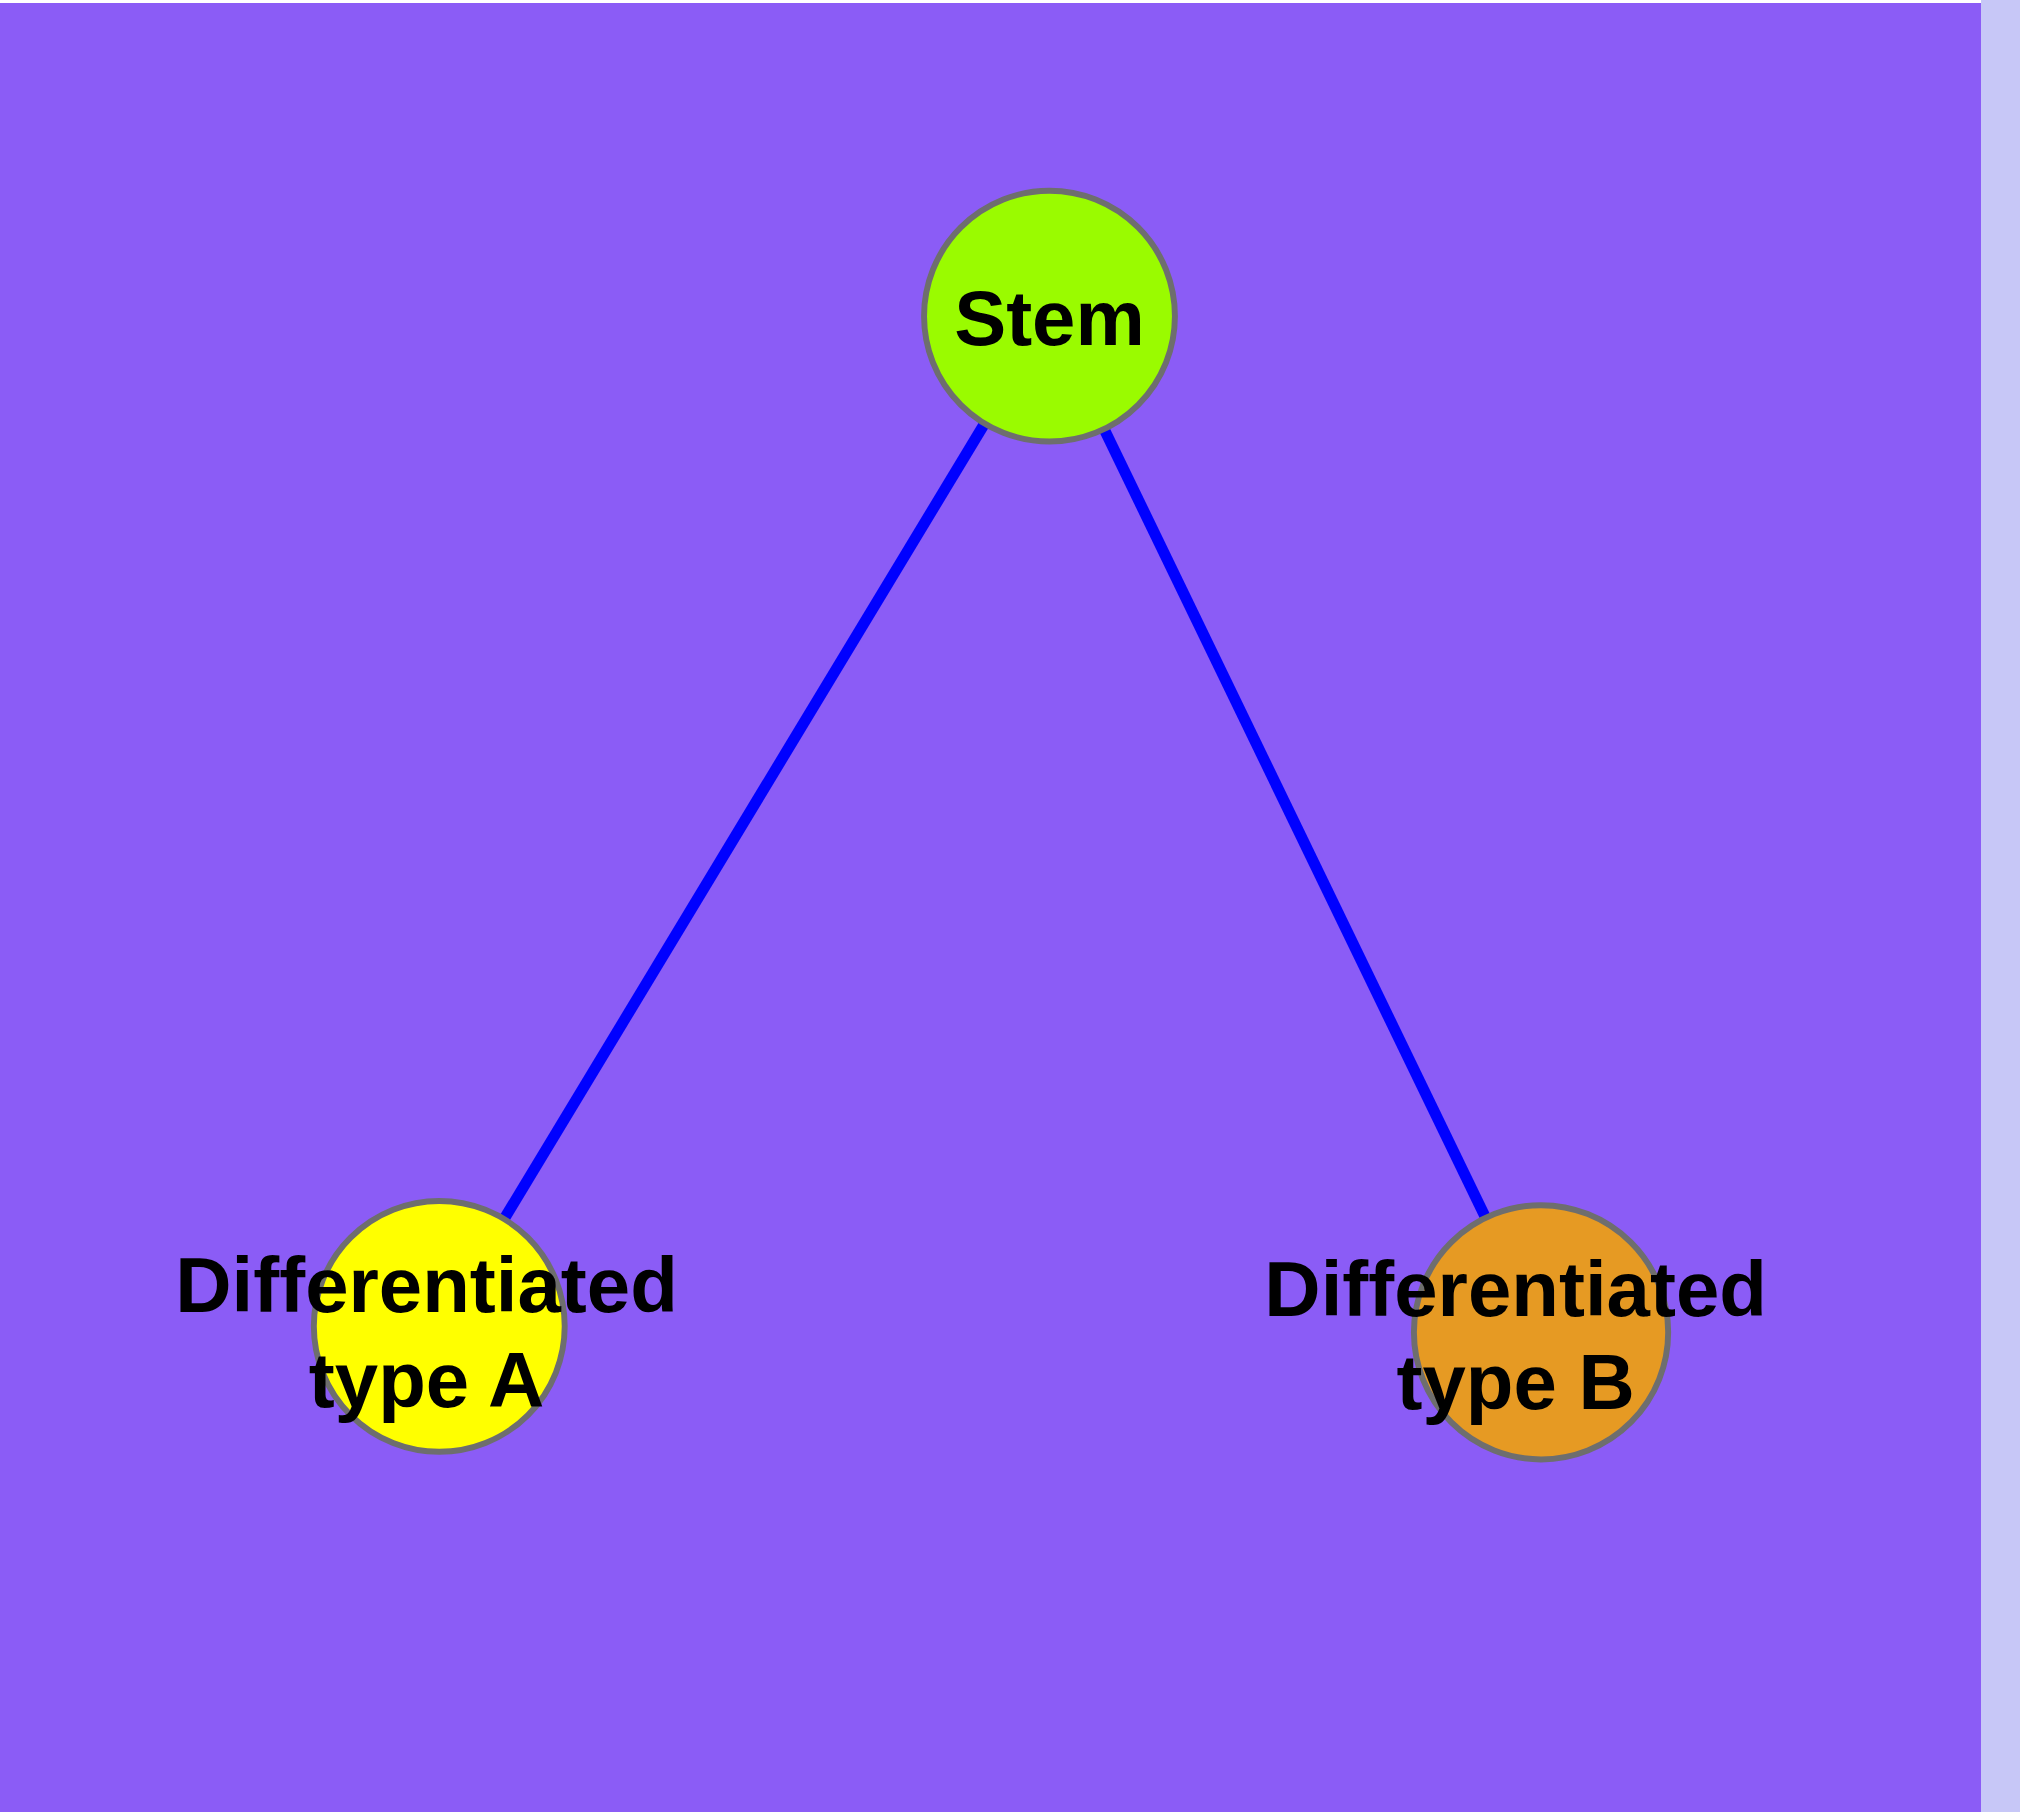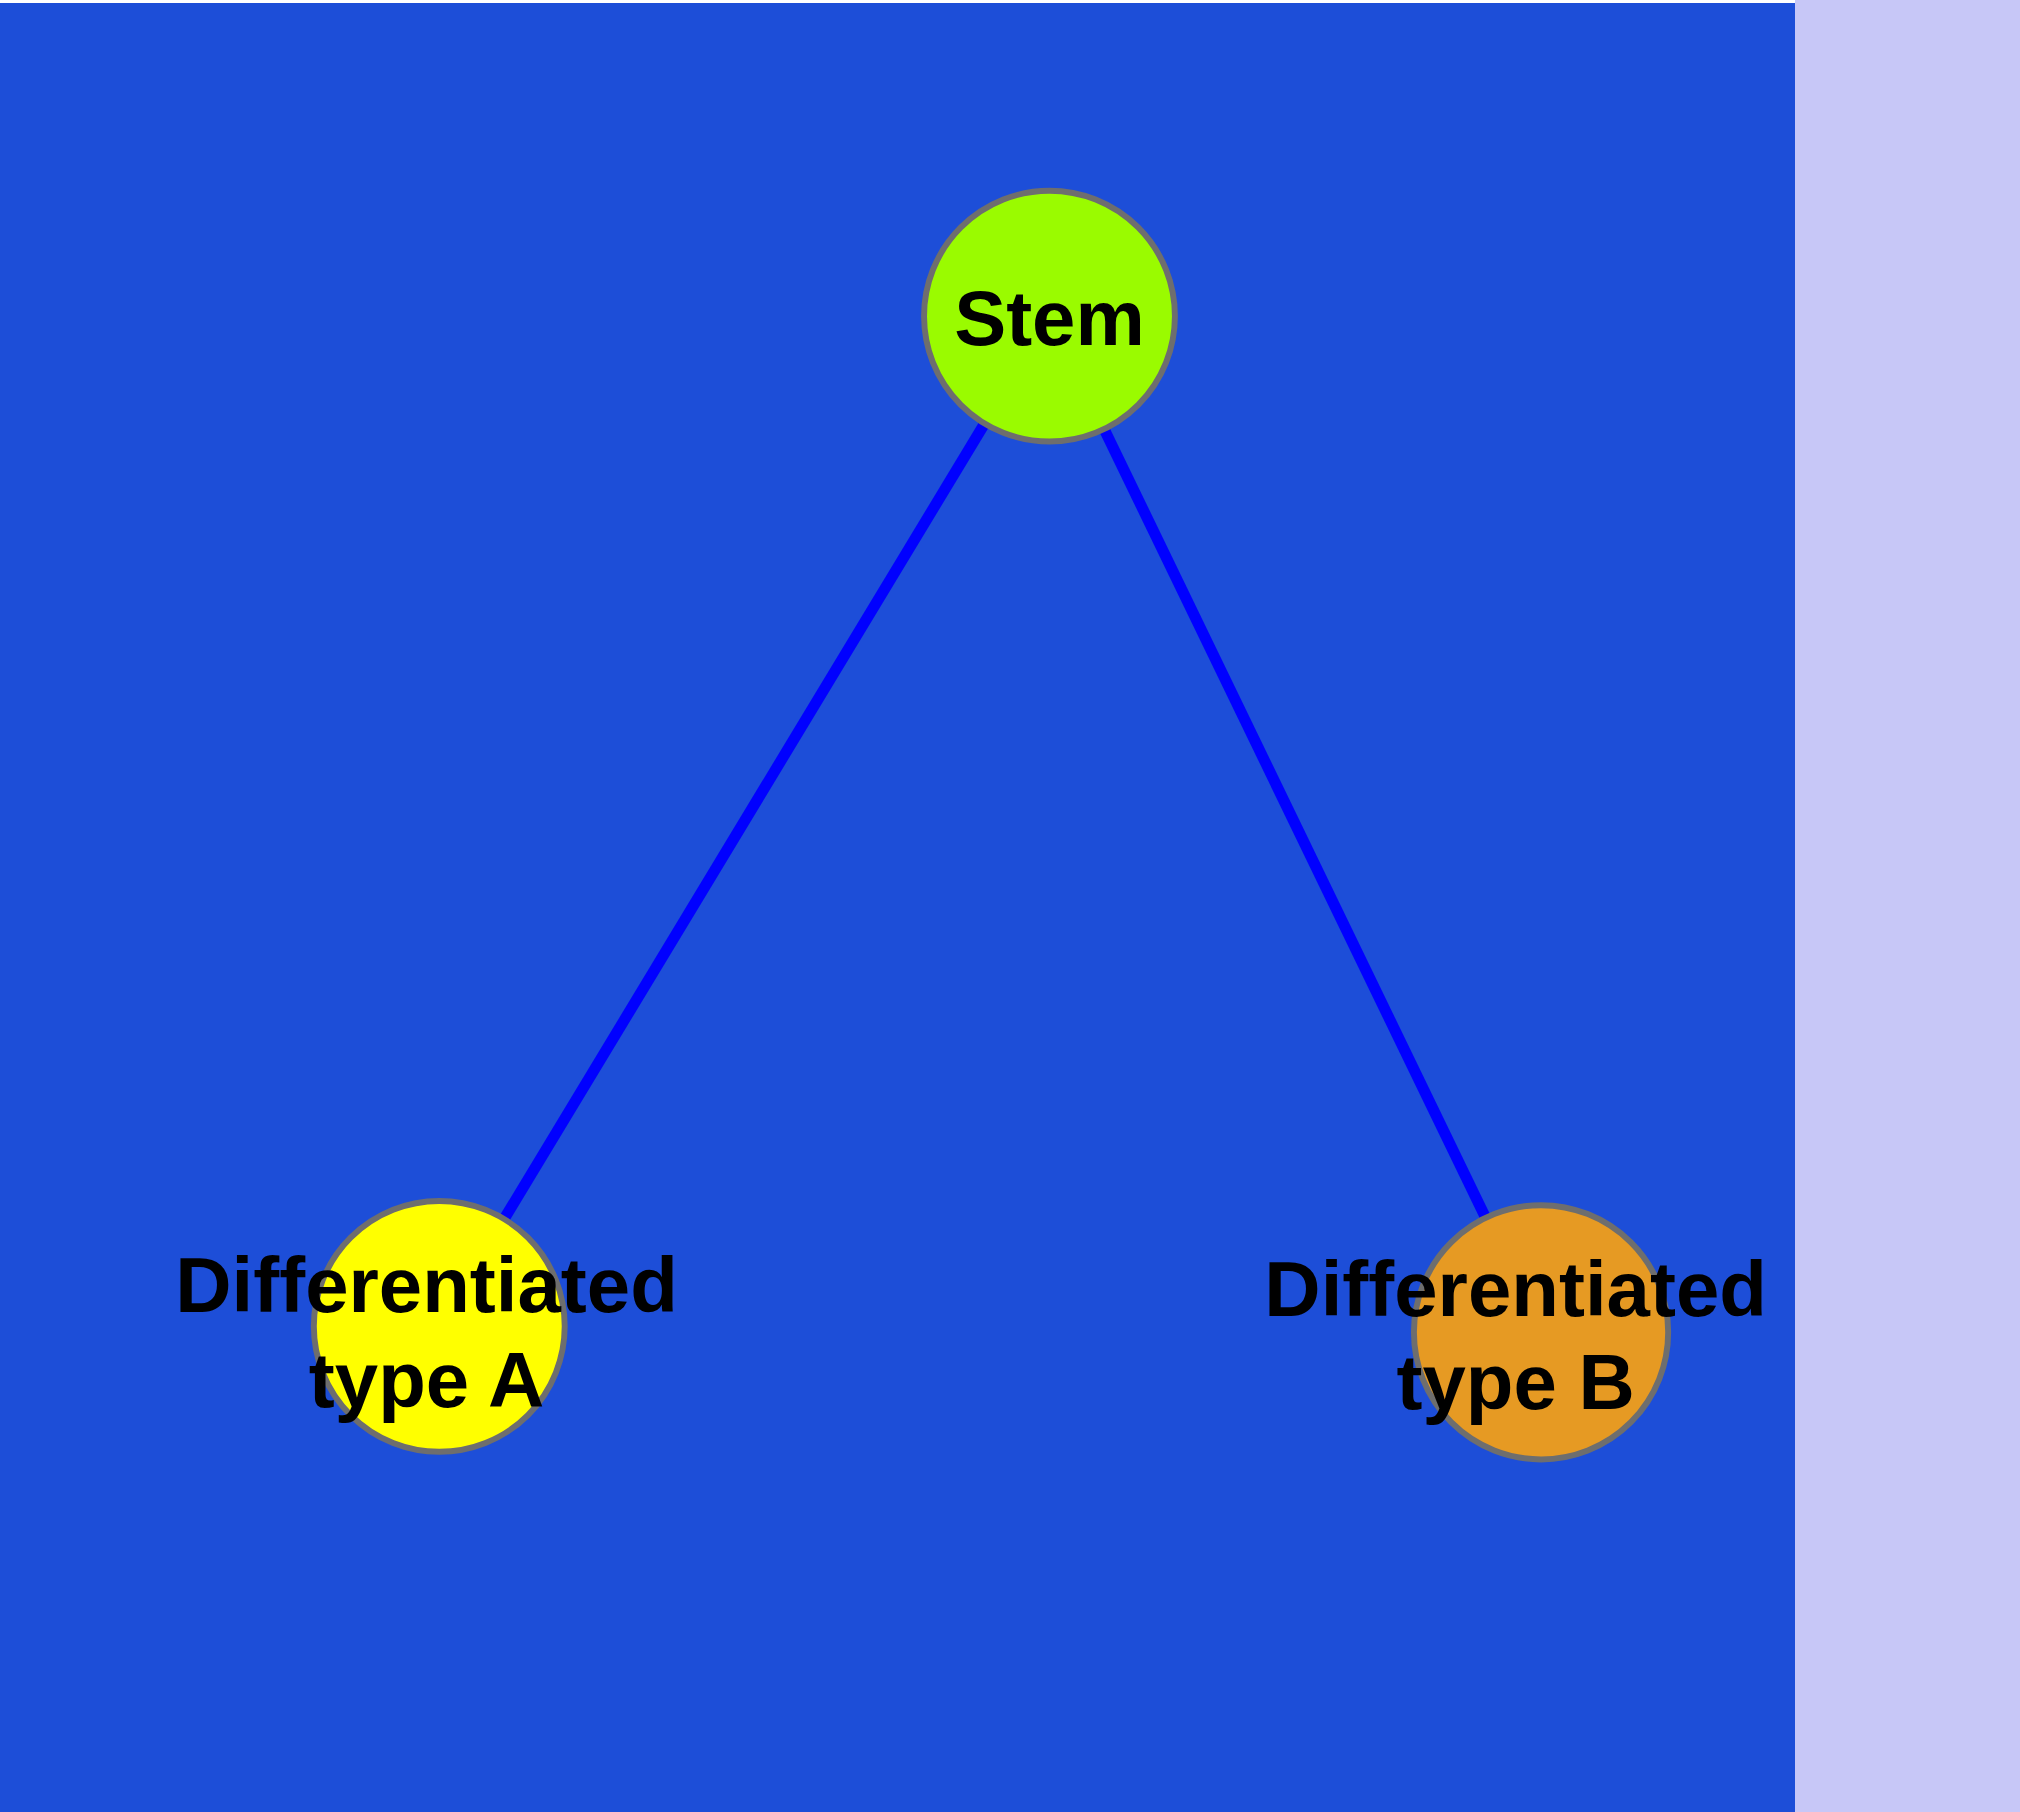--- a/index.html
+++ b/index.html
@@ -5,23 +5,23 @@
   html, body {
     margin: 0;
     padding: 0;
   }
   body {
     background: #C7C7F7;
     font-family: "Liberation Sans", "DejaVu Sans", sans-serif;
   }
   .canvas {
     position: relative;
-    width: 1795px;
+    width: 1981px;
     height: 1812px;
-    background: #1d4ed8;
+    background: #8b5cf6;
     overflow: hidden;
   }
   .top-strip {
     position: absolute;
     top: 0;
     left: 0;
     width: 100%;
     height: 2.5px;
     background: #FFFFFF;
   }

